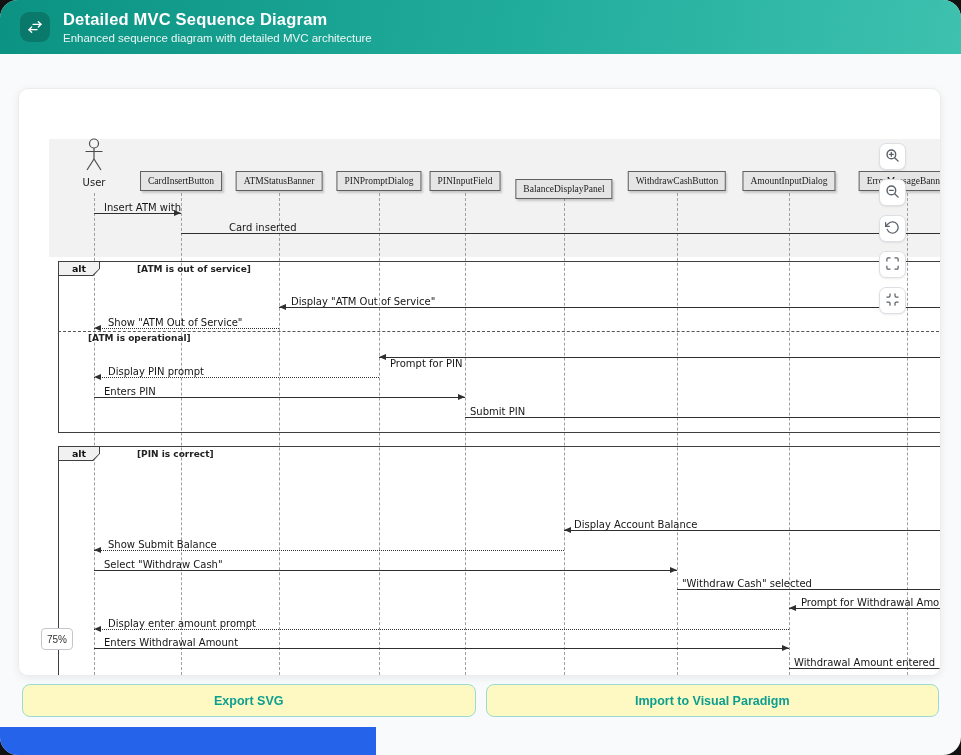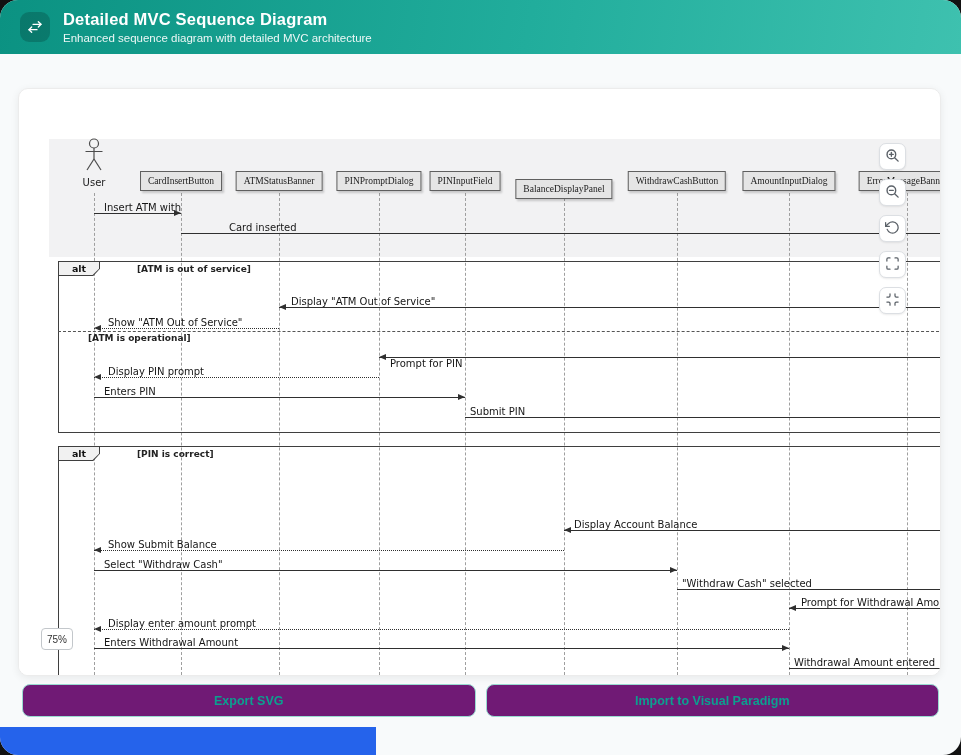--- a/index.html
+++ b/index.html
@@ -60,21 +60,21 @@
   .zbtn { width:27px; height:27px; border-radius:7px; background:#fff;
     border:1px solid #dcdfe3; box-shadow:0 1px 2px rgba(0,0,0,.08);
     display:flex; align-items:center; justify-content:center; cursor:pointer; }
   .zoom-badge { position:absolute; left:22px; top:497px; width:32px; height:22px;
     background:#fff; border:1px solid #c3c7cb; border-radius:4px;
     display:flex; align-items:center; justify-content:center;
     font-size:10px; color:#333; }
 
   
   .actions { position:absolute; left:22px; top:684px; width:917px; display:flex; gap:10px; }
-  .action-btn { flex:1; height:33px; border-radius:8px; background:#701a75;
+  .action-btn { flex:1; height:33px; border-radius:8px; background:#fef9c3;
     border:1px solid var(--teal-border,#99dbd1); color:var(--teal-text,#0c9f8f);
     font-size:12.5px; font-weight:bold; font-family:inherit; cursor:pointer; }
   .bottom-bar { position:absolute; left:0; bottom:0; width:376px; height:28px;
     background:var(--bar-blue,#2563eb); }
 </style>
 </head>
 <body>
 
 <div class="page">
 

